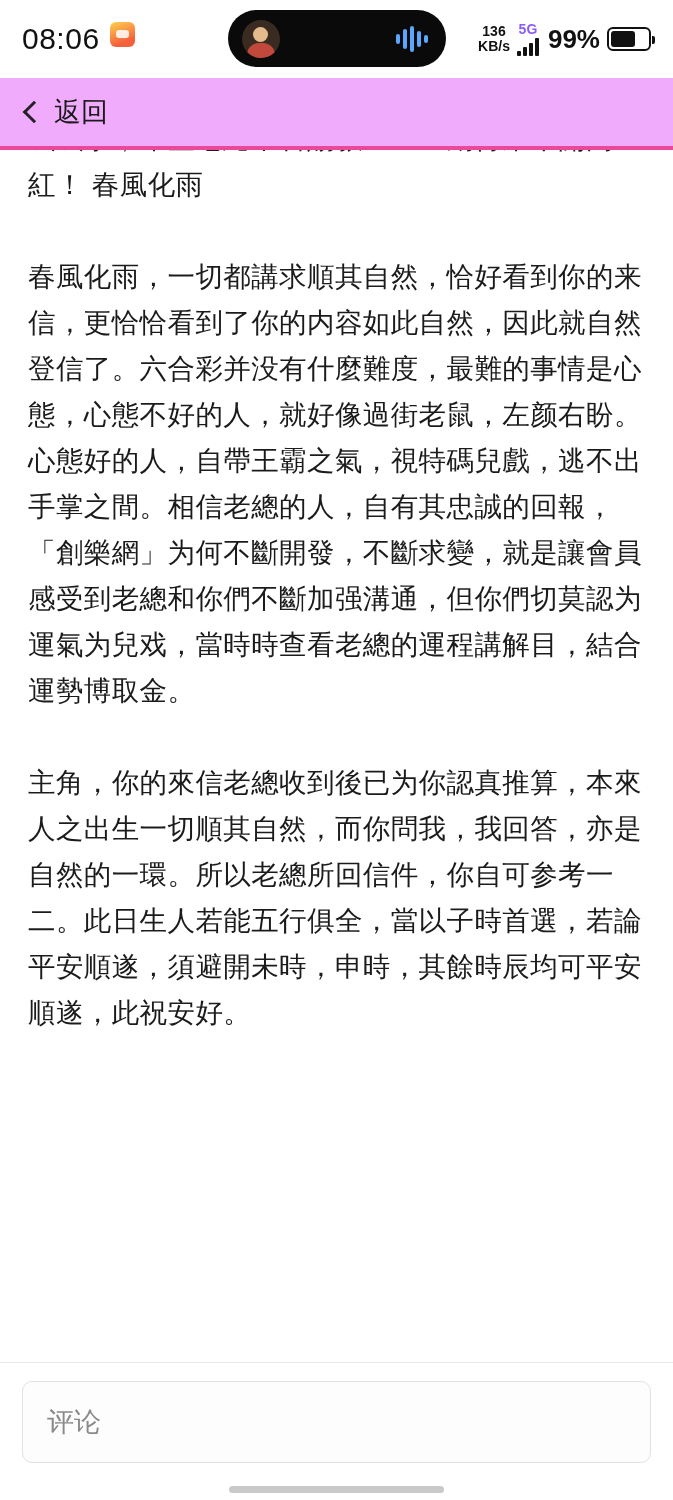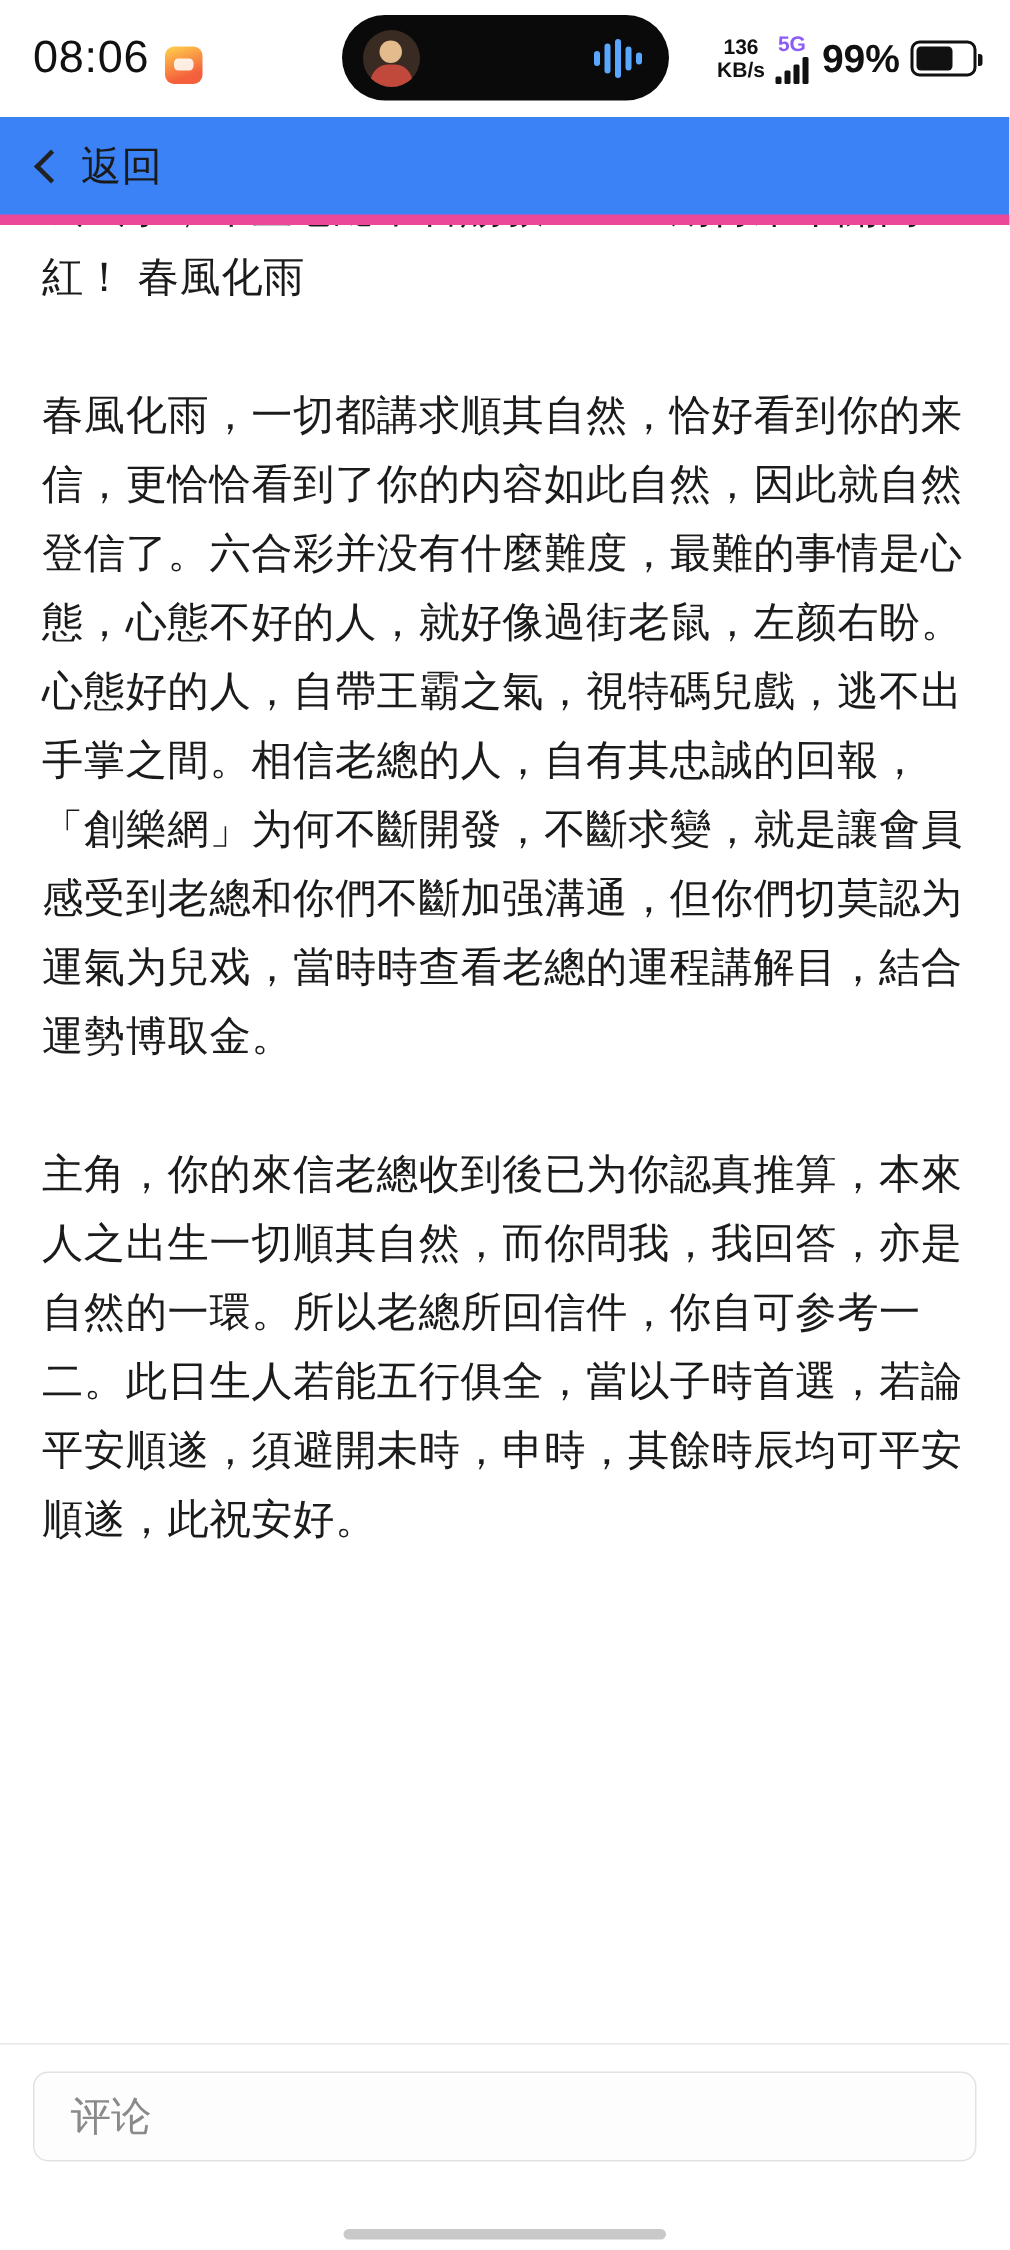--- a/index.html
+++ b/index.html
@@ -24,21 +24,21 @@
     height: 78px;
     flex: 0 0 78px;
     display: flex;
     align-items: center;
     padding: 0 22px;
     position: relative;
     background: #ffffff;
   }
   .status-left {
     display: flex;
-    align-items: flex-end;
+    align-items: flex-start;
     gap: 10px;
   }
   .status-clock {
     font-size: 30px;
     font-weight: 500;
     color: #111111;
     letter-spacing: 0.5px;
   }
   .status-app-badge {
     width: 25px;
@@ -183,22 +183,22 @@
   }
 
   
   .nav-bar {
     flex: 0 0 72px;
     height: 72px;
     display: flex;
     align-items: center;
     position: relative;
     padding: 0 22px;
-    background: #3b82f6;
-    border-bottom: 7px solid #ec4899;
+    background: #f0abfc;
+    border-bottom: 4px solid #ec4899;
   }
   .nav-back {
     display: flex;
     align-items: center;
     gap: 12px;
     cursor: pointer;
   }
   .chev {
     width: 16px;
     height: 16px;
@@ -249,21 +249,21 @@
 
   
   .comment-bar {
     flex: 0 0 116px;
     border-top: 1px solid #e8e8e8;
     background: #ffffff;
     padding: 18px 22px 0 22px;
   }
   .comment-input {
     width: 100%;
-    height: 60px;
+    height: 82px;
     border: 1px solid #e2e2e2;
     border-radius: 10px;
     background: #fdfdfd;
     padding: 0 24px;
     font-size: 27px;
     color: #7d7d7d;
     font-family: "Liberation Sans", sans-serif;
     outline: none;
   }
   .comment-input::placeholder { color: #8a8a8a; }

